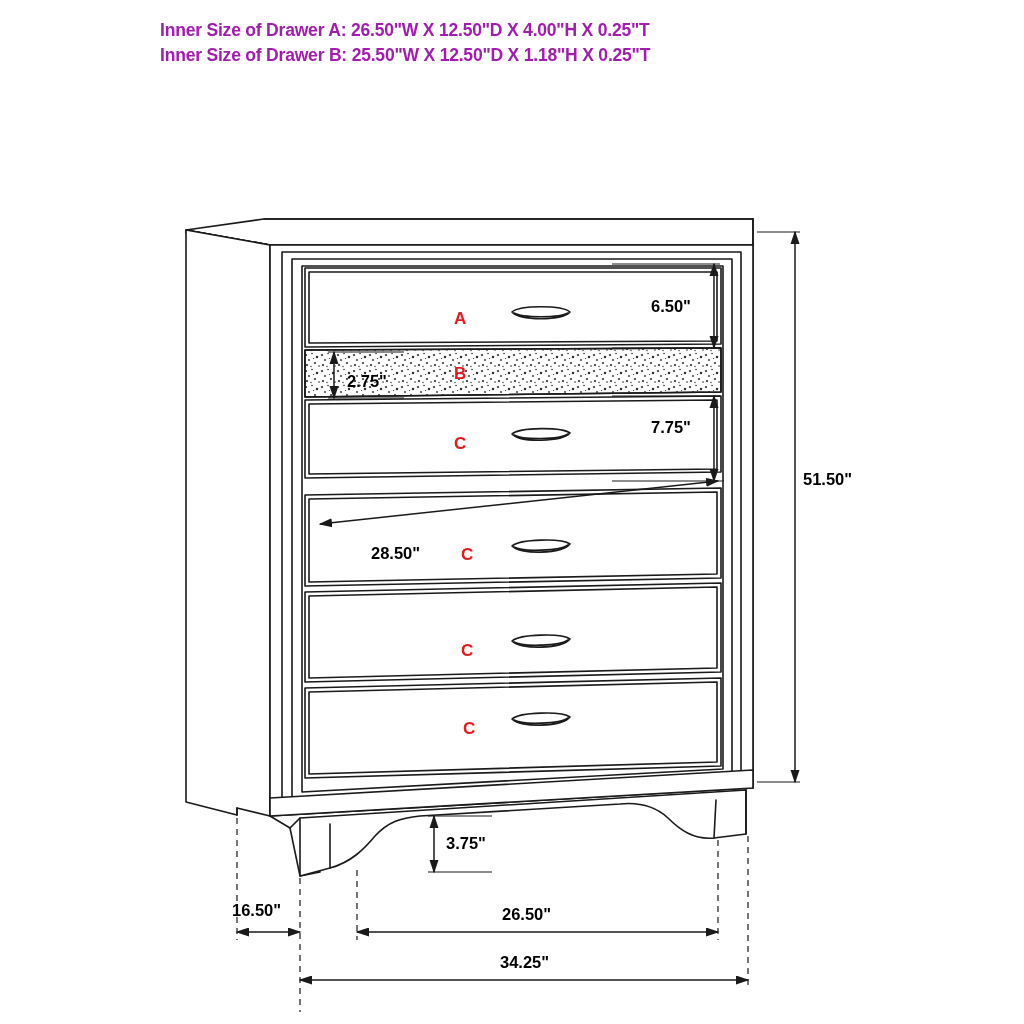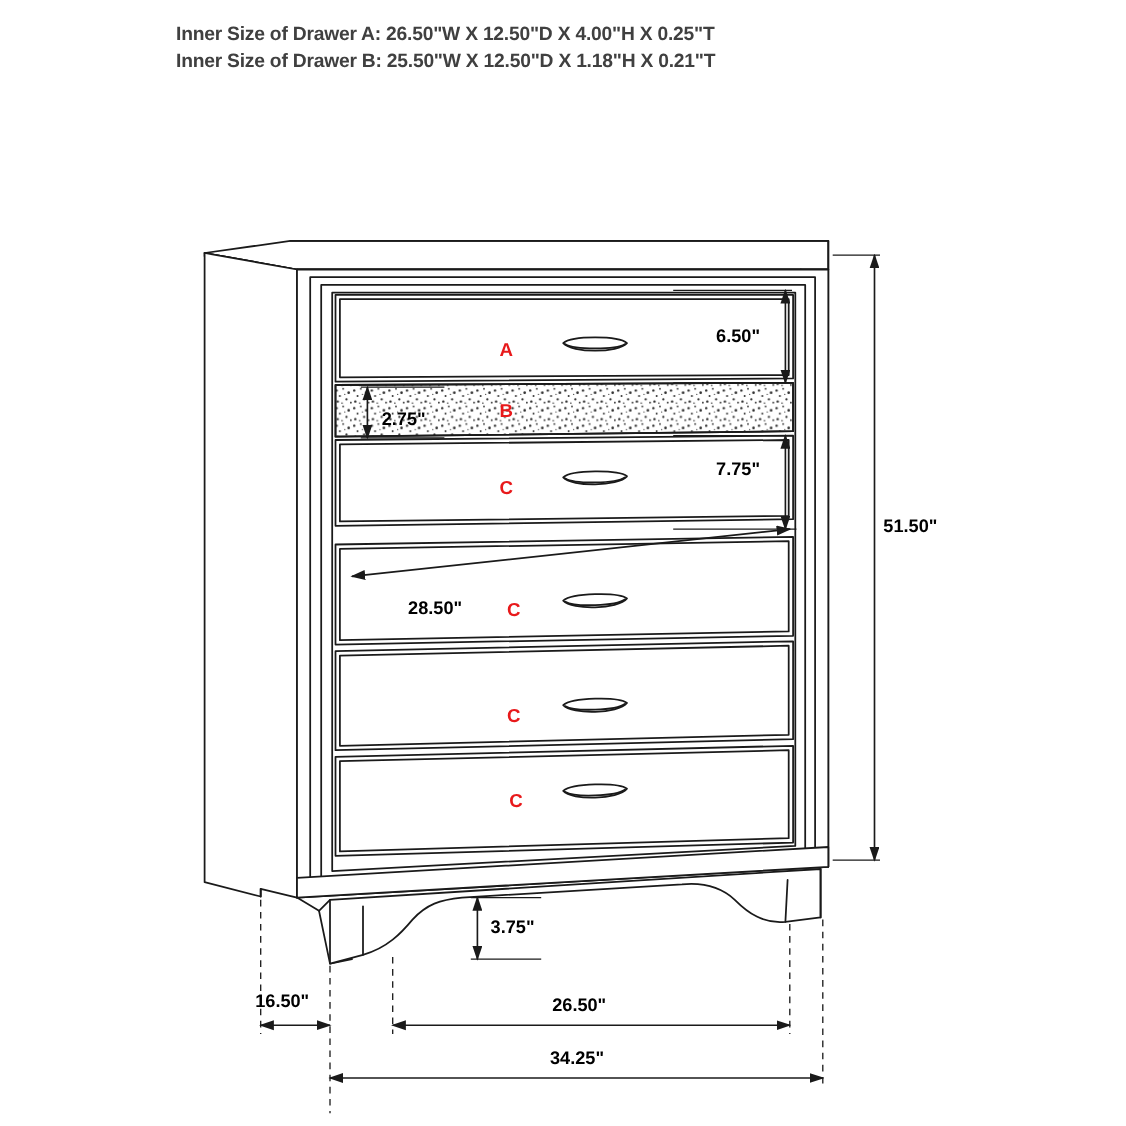--- a/index.html
+++ b/index.html
@@ -22,21 +22,21 @@
   }
   .spec-block {
     position: absolute;
     left: 160px;
     top: 18px;
     width: 720px;
   }
   .spec-line {
     font-size: 17.5px;
     font-weight: bold;
-    color: #404040;
+    color: #a21caf;
     line-height: 25px;
     white-space: nowrap;
     letter-spacing: -0.2px;
   }
   svg#drawing {
     position: absolute;
     left: 0;
     top: 0;
     width: 1024px;
     height: 1024px;
@@ -56,21 +56,21 @@
     white-space: nowrap;
   }
 </style>
 </head>
 <body>
 
 <div id="stage">
 
   <div class="spec-block">
     <div class="spec-line">Inner Size of Drawer A: 26.50"W X 12.50"D X 4.00"H X 0.25"T</div>
-    <div class="spec-line">Inner Size of Drawer B: 25.50"W X 12.50"D X 1.18"H X 0.21"T</div>
+    <div class="spec-line">Inner Size of Drawer B: 25.50"W X 12.50"D X 1.18"H X 0.25"T</div>
   </div>
 
   <svg id="drawing" viewBox="0 0 1024 1024">
     <defs>
       <marker id="arrowEnd" markerWidth="9" markerHeight="9" refX="8" refY="3" orient="auto" markerUnits="strokeWidth">
         <path d="M0,0 L9,3 L0,6 z" fill="#1a1a1a"></path>
       </marker>
       <marker id="arrowStart" markerWidth="9" markerHeight="9" refX="1" refY="3" orient="auto" markerUnits="strokeWidth">
         <path d="M9,0 L0,3 L9,6 z" fill="#1a1a1a"></path>
       </marker>

